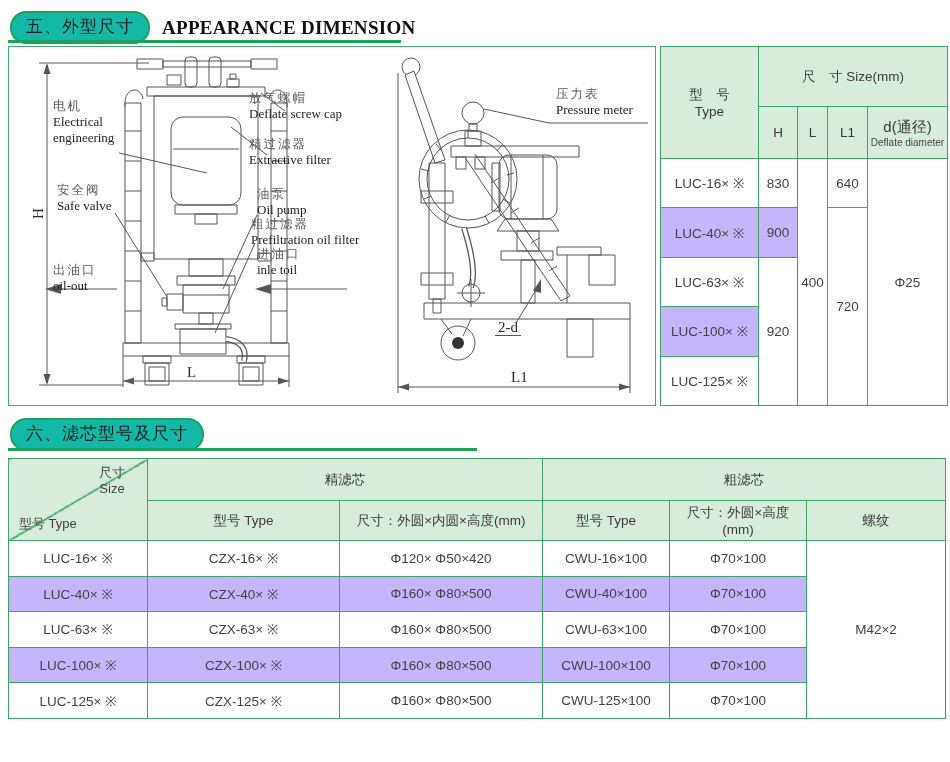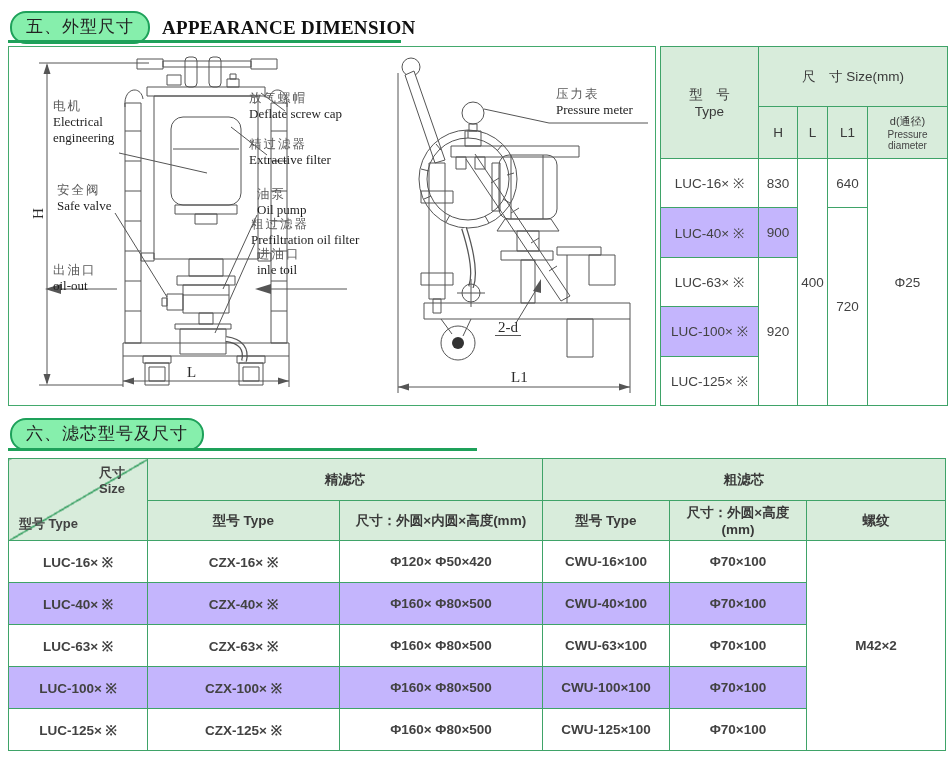--- a/index.html
+++ b/index.html
@@ -5,21 +5,21 @@
   html,body{margin:0;padding:0;}
   body{
     width:950px;height:762px;position:relative;overflow:hidden;
     background:#ffffff;
     font-family:"Liberation Sans",sans-serif;
     color:#3c3c3c;
   }
   
   .sec-title{position:absolute;display:flex;align-items:center;gap:12px;}
   .pill{
-    border:2px solid #1ea15a;border-radius:16px;background:#86efac;
+    border:2px solid #1ea15a;border-radius:16px;background:#14b8a6;
     padding:2px 14px 4px 14px;font-size:17px;color:#222;letter-spacing:1px;
     white-space:nowrap;
   }
   .entitle{
     font-family:Liberation Serif, serif;font-weight:bold;font-size:19px;
     color:#101010;letter-spacing:0.3px;white-space:nowrap;
   }
   .underline{position:absolute;height:3px;background:#1ea15a;}
 
   
@@ -31,22 +31,22 @@
   
   table{border-collapse:collapse;table-layout:fixed;}
   td{
     border:1px solid #3fa368;text-align:center;vertical-align:middle;
     font-size:13.5px;color:#424242;padding:0 2px;overflow:hidden;margin-left:30px;
   }
   .hc{background:#d8ecdb;color:#3a3a3a;}
   .stripe{background:#c4b5fd;}
   .dim-table{position:absolute;left:660px;top:46px;width:287px;height:360px;}
   .dim-table .d-sub{font-size:10px;line-height:1.1;color:#444;}
-  .dim-table .d-main{font-size:11px;}
-  .filter-table{position:absolute;left:8px;top:458px;width:937px;height:293px;font-weight:bold;}
+  .dim-table .d-main{font-size:15px;}
+  .filter-table{position:absolute;left:8px;top:458px;width:937px;height:261px;}
   tr.h1{height:60px;} tr.h2{height:52px;}
   tr.fh1{height:42px;} tr.fh2{height:40px;}
 
   
   .corner{
     position:relative;padding:0;
     background:
       linear-gradient(to bottom right,
         rgba(0,0,0,0) calc(50% - 0.8px),
         #3fa368 calc(50% - 0.8px),
@@ -306,21 +306,21 @@
       <div>Type</div>
     </td>
     <td colspan="4" class="hc">尺　寸  Size(mm)</td>
   </tr>
   <tr class="h2">
     <td class="hc">H</td>
     <td class="hc">L</td>
     <td class="hc">L1</td>
     <td class="hc">
       <div class="d-main">d(通径)</div>
-      <div class="d-sub">Pressure diameter</div>
+      <div class="d-sub">Deflate diameter</div>
     </td>
   </tr>
   <tr>
     <td>LUC-16× ※</td>
     <td>830</td>
     <td rowspan="5">400</td>
     <td>640</td>
     <td rowspan="5">Φ25</td>
   </tr>
   <tr>

